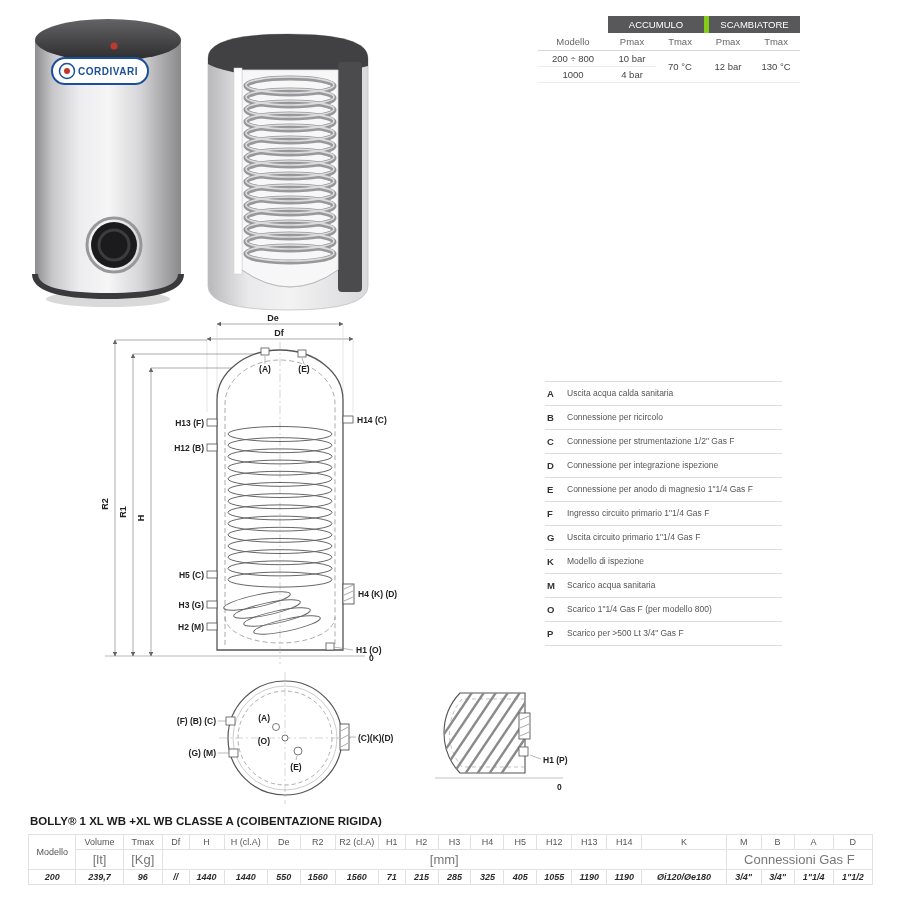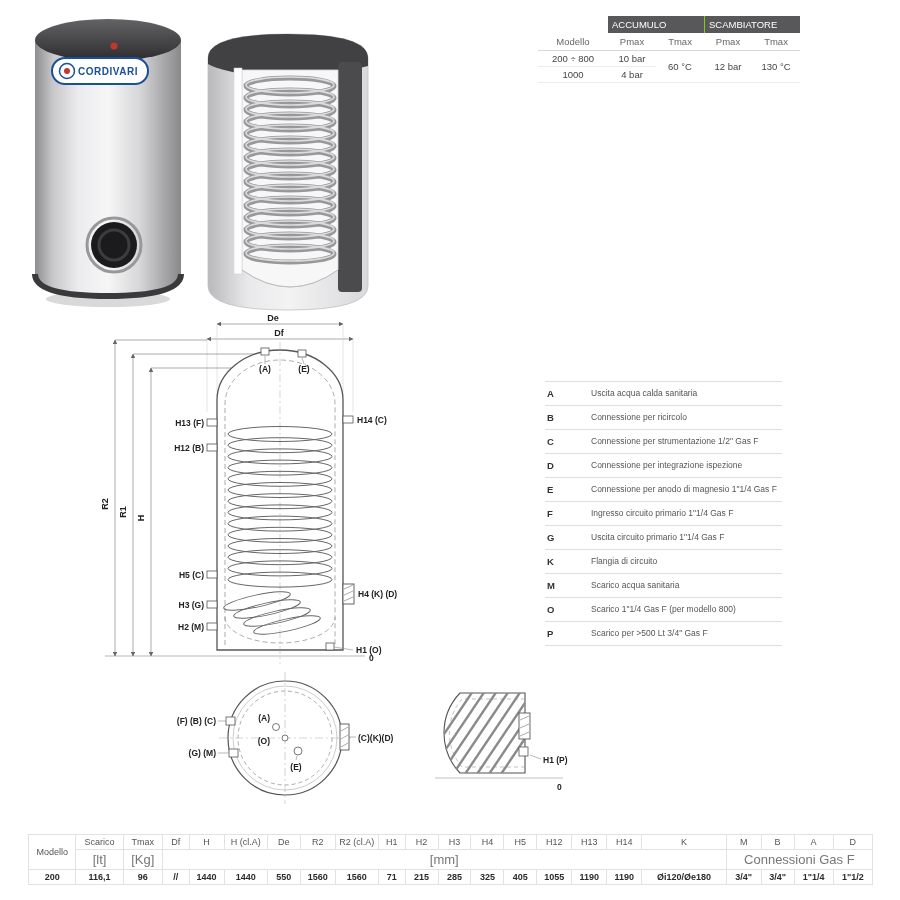--- a/index.html
+++ b/index.html
@@ -5,40 +5,40 @@
   html,body{margin:0;padding:0;background:#fff;}
   .page{position:relative;width:900px;height:900px;background:#fff;overflow:hidden;
         font-family:"Liberation Sans", sans-serif;color:#444;}
   svg{position:absolute;}
   svg text{font-family:"Liberation Sans", sans-serif;}
   .lab{font-size:8.5px;font-weight:bold;fill:#222;}
   .dim{font-size:9px;font-weight:bold;fill:#222;}
 
   
   .spec{position:absolute;left:538px;top:16px;border-collapse:separate;border-spacing:0;font-size:9.5px;color:#555;}
-  .spec .grp{background:#58585a;color:#fff;font-weight:normal;padding:3px 4px;text-align:left;min-width:40px;}
-  .spec .grp2{border-left:1px solid #84cc16;}
+  .spec .grp{background:#58585a;color:#fff;font-weight:normal;padding:3px 4px;text-align:center;min-width:40px;}
+  .spec .grp2{border-left:5px solid #84cc16;}
   .spec .hdr th{font-weight:normal;color:#666;padding:3px 5px;border-bottom:1px solid #d8d8d8;text-align:center;min-width:38px;}
   .spec .hdr th:first-child{min-width:60px;}
   .spec .dr td{padding:2px 5px;text-align:center;border-bottom:1px solid #ececec;color:#444;}
 
   
   .legend{position:absolute;left:545px;top:381px;width:237px;}
   .legend-row{display:flex;align-items:center;border-top:1px solid #ddd;padding:5px 2px;min-height:13px;}
   .legend-row:last-child{border-bottom:1px solid #ddd;}
   .legend-key{width:20px;flex:none;font-weight:bold;font-size:9.5px;color:#333;}
-  .legend-desc{font-size:8.5px;color:#555;line-height:1.1;margin-left:24px;}
+  .legend-desc{font-size:8.5px;color:#555;line-height:1.1;}
 
   
   .dim-title{position:absolute;left:30px;top:815px;font-size:11.5px;font-weight:bold;color:#1c1c1c;}
   .dimt{position:absolute;left:28px;top:834px;width:845px;border-collapse:collapse;table-layout:fixed;
         font-size:9px;color:#555;border-top:1px solid #999;}
   .dimt th,.dimt td{border:1px solid #e2e2e2;padding:2px 0;text-align:center;font-weight:normal;overflow:hidden;white-space:nowrap;}
   .dimt thead th{color:#555;}
-  .dimt tbody td{font-weight:bold;color:#2b2b2b;}
+  .dimt tbody td{font-weight:bold;color:#2b2b2b;font-style:italic;}
   .dimt .unit{color:#777;font-size:13px;}
 </style>
 </head>
 <body>
 
 <div class="page">
 
   <svg viewBox="0 0 165 308" width="165" height="308" style="left:26px;top:6px;">
     <defs>
       <linearGradient id="bodyG" x1="0" y1="0" x2="1" y2="0">
@@ -134,21 +134,21 @@
     <tr class="hdr">
       <th>Modello</th>
       <th>Pmax</th>
       <th>Tmax</th>
       <th>Pmax</th>
       <th>Tmax</th>
     </tr>
     <tr class="dr">
       <td>200 ÷ 800</td>
       <td>10 bar</td>
-      <td rowspan="2">60 °C</td>
+      <td rowspan="2">70 °C</td>
       <td rowspan="2">12 bar</td>
       <td rowspan="2">130 °C</td>
     </tr>
     <tr class="dr">
       <td>1000</td>
       <td>4 bar</td>
     </tr>
   </tbody>
     </table>
 
@@ -275,21 +275,21 @@
     <div class="legend-row">
         <span class="legend-key">F</span>
         <span class="legend-desc">Ingresso circuito primario 1"1/4 Gas F</span>
       </div>
     <div class="legend-row">
         <span class="legend-key">G</span>
         <span class="legend-desc">Uscita circuito primario 1"1/4 Gas F</span>
       </div>
     <div class="legend-row">
         <span class="legend-key">K</span>
-        <span class="legend-desc">Flangia di circuito</span>
+        <span class="legend-desc">Modello di ispezione</span>
       </div>
     <div class="legend-row">
         <span class="legend-key">M</span>
         <span class="legend-desc">Scarico acqua sanitaria</span>
       </div>
     <div class="legend-row">
         <span class="legend-key">O</span>
         <span class="legend-desc">Scarico 1"1/4 Gas F (per modello 800)</span>
       </div>
     <div class="legend-row">
@@ -355,20 +355,21 @@
       <line x1="115" y1="45" x2="124" y2="41" stroke="#555" stroke-width="0.5"></line>
       <line x1="115" y1="53" x2="124" y2="49" stroke="#555" stroke-width="0.5"></line>
     </g>
     <rect x="114" y="64" width="9" height="9" fill="#fff" stroke="#555" stroke-width="0.8"></rect>
     <line x1="125" y1="72" x2="136" y2="76" stroke="#888" stroke-width="0.6"></line>
     <line x1="30" y1="95" x2="158" y2="95" stroke="#999" stroke-width="0.6"></line>
     <text class="lab" x="138" y="80">H1 (P)</text>
     <text class="lab" x="152" y="107">0</text>
   </svg>
 
+  <div class="dim-title">BOLLY® 1 XL WB +XL WB CLASSE A (COIBENTAZIONE RIGIDA)</div>
 
   <table class="dimt">
     <colgroup>
       <col style="width:46px">
         <col style="width:46px">
         <col style="width:38px">
       <col style="width:26px">
         <col style="width:34px">
         <col style="width:42px">
         <col style="width:32px">
@@ -384,21 +385,21 @@
         <col style="width:34px">
         <col style="width:82px">
       <col style="width:34px">
         <col style="width:32px">
         <col style="width:38px">
         <col style="width:38px">
     </colgroup>
     <thead>
       <tr>
         <th rowspan="2">Modello</th>
-        <th>Scarico</th>
+        <th>Volume</th>
         <th>Tmax</th>
         <th>Df</th>
         <th>H</th>
         <th>H (cl.A)</th>
         <th>De</th>
         <th>R2</th>
         <th>R2 (cl.A)</th>
         <th>H1</th>
         <th>H2</th>
         <th>H3</th>
@@ -416,21 +417,21 @@
       <tr>
         <th class="unit">[lt]</th>
         <th class="unit">[Kg]</th>
         <th class="unit" colspan="15">[mm]</th>
         <th class="unit" colspan="4">Connessioni Gas F</th>
       </tr>
     </thead>
     <tbody>
       <tr>
         <td>200</td>
-        <td>116,1</td>
+        <td>239,7</td>
         <td>96</td>
         <td>//</td>
         <td>1440</td>
         <td>1440</td>
         <td>550</td>
         <td>1560</td>
         <td>1560</td>
         <td>71</td>
         <td>215</td>
         <td>285</td>

